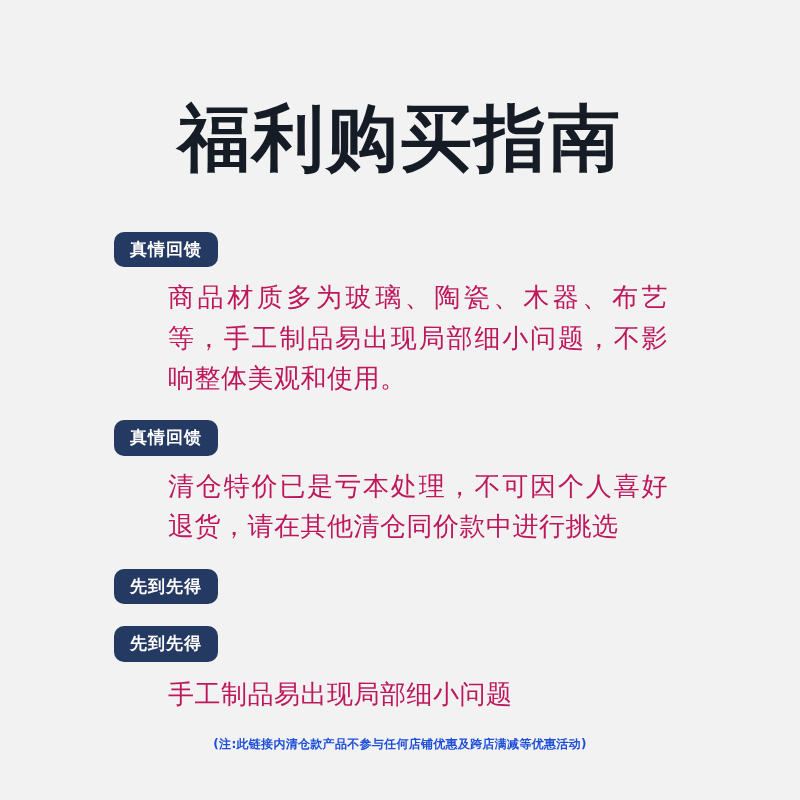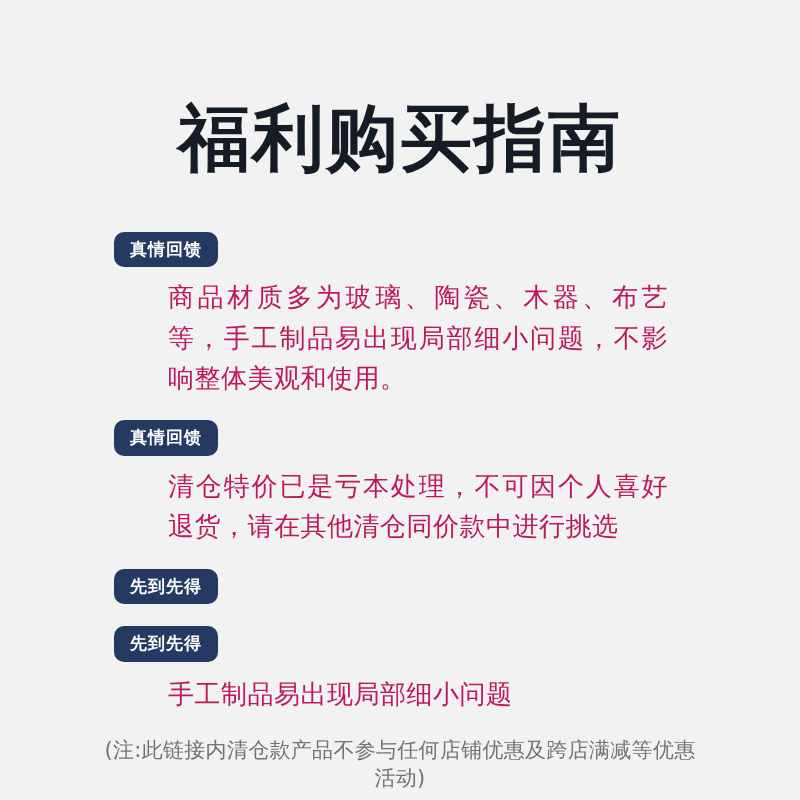--- a/index.html
+++ b/index.html
@@ -60,23 +60,24 @@
     color: #be185d;
     letter-spacing: 0.5px;
     text-align: justify;
   }
   .section.tight .body-text {
     margin-top: 12px;
   }
   .footnote {
     margin-top: 22px;
     text-align: center;
-    font-size: 21px;
-    color: #737373;
+    font-size: 12px;
+    color: #1d4ed8;
     letter-spacing: 0.3px;
+    font-weight: bold;
   }
 </style>
 </head>
 <body>
 
 <div class="page">
 
   <h1 class="title">福利购买指南</h1>
 
   <div class="sections">

